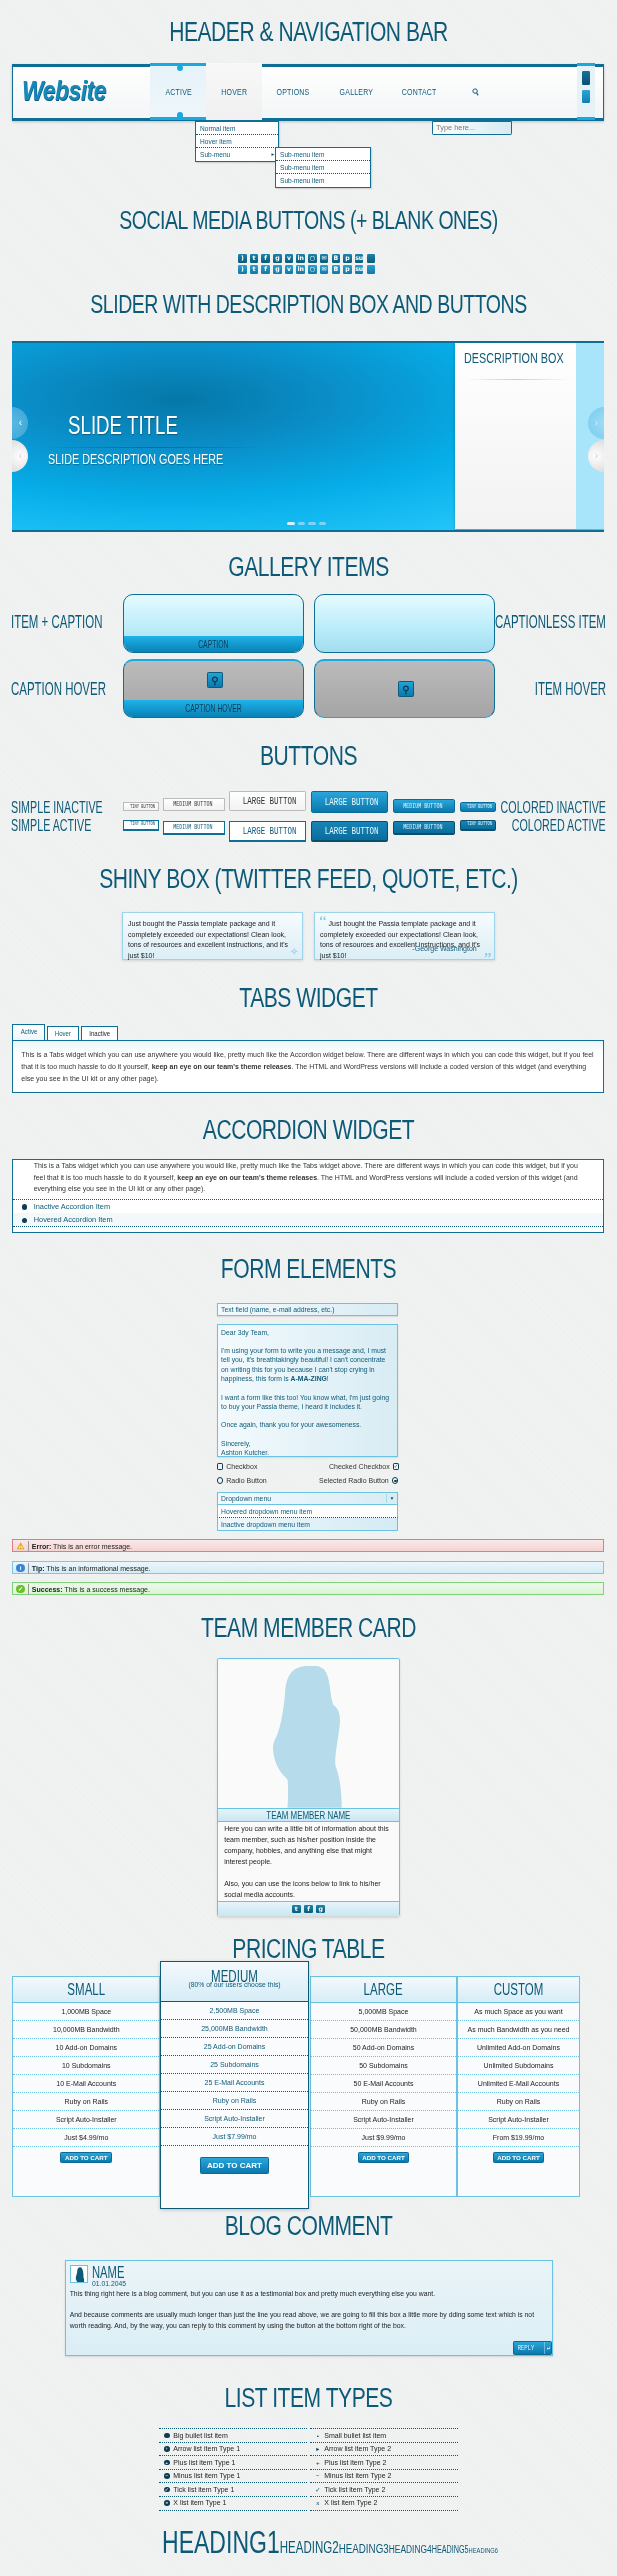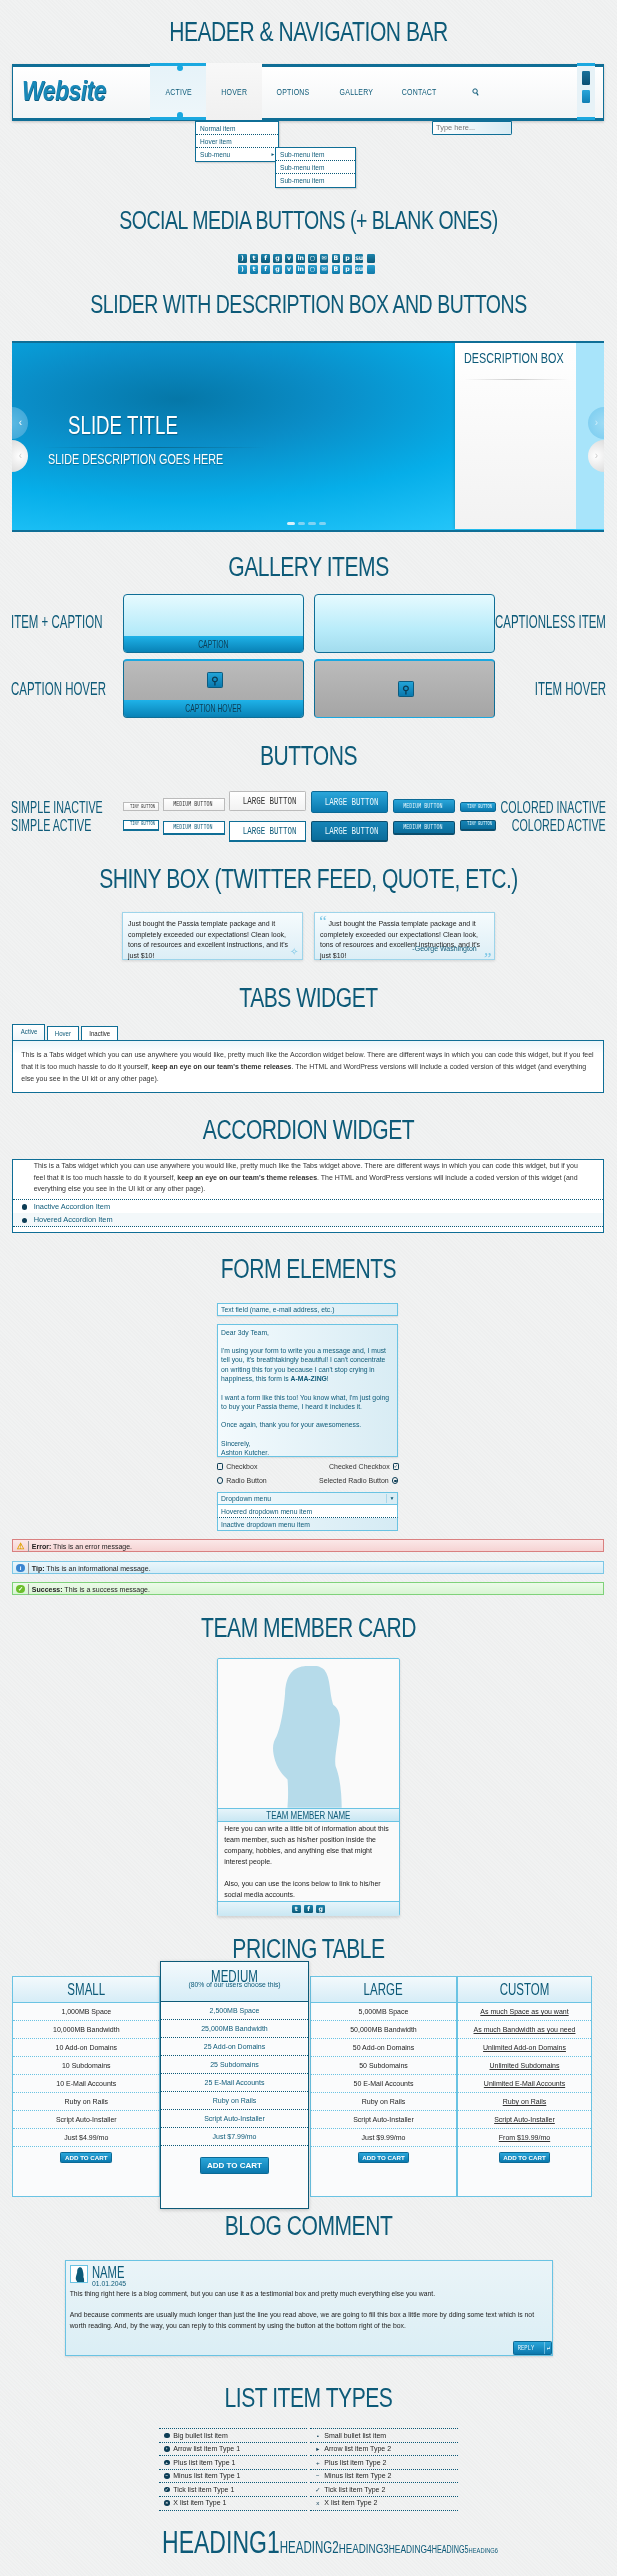--- a/index.html
+++ b/index.html
@@ -38,21 +38,21 @@
 .desc-text{position:absolute;left:8.6px;top:42px;width:109px;font-size:7.4px;line-height:10px;color:#222}
 .desc-text p{margin-bottom:10px}
 .slide-strip{position:absolute;left:564px;top:0;width:28px;height:186px;background:#a8e4fa}
 .arrow{position:absolute;width:16px;height:32px;background:radial-gradient(circle at 0 50%,#5ab9e3,#3aa4d6);color:#fff;font-size:10px;line-height:32px;text-align:center}
 .arrow.w{background:radial-gradient(circle,#fff,#ddd);color:#ccc}
 .dots{position:absolute;left:275px;top:179px;display:flex;gap:3.1px}
 .dots span{width:7.4px;height:3.1px;border-radius:1.9px;background:#7fd3f3}
 .dots span:first-child{background:#d6f1fb}
 
 .g-label{position:absolute;font-size:18.5px;color:#0d5a78;transform:scaleX(.62);white-space:nowrap}
-.g-item{position:absolute;width:181px;height:59px;border:0.6px solid #0f6e96;border-radius:4px;overflow:hidden}
+.g-item{position:absolute;width:181px;height:59px;border:0.6px solid #0f6e96;border-radius:10px;overflow:hidden}
 .g-light{background:linear-gradient(#e6fafe,#b9ecfa 60%,#a2dcee)}
 .g-gray{background:linear-gradient(#bbb,#a5a5a5);border-top:2.5px solid #1aa8e0}
 .g-cap{position:absolute;left:0;right:0;bottom:0;height:16px;background:linear-gradient(#1fb2e8,#0882b6);color:#0d3d55;text-align:center;font-size:10.5px;line-height:16px}
 .g-cap span{display:inline-block;transform:scaleX(.65)}
 .zoom-ico{position:absolute;width:16px;height:16px;background:linear-gradient(#22a4d8,#0a78ad);border:0.6px solid #0b5b7f;border-radius:1.2px;color:#0b3a52;font-size:10px;line-height:15px;text-align:center;font-weight:bold}
 
 .btn{position:absolute;text-align:left;font-family:Liberation Mono, monospace;white-space:nowrap;overflow:hidden}
 .btn span{display:inline-block;transform:scaleX(.68)}
 .btn.s{background:linear-gradient(#fff,#f2f2f2);border:0.6px solid #bbb;color:#333}
 .btn.sa{background:#fff;border:1.2px solid #0f6e96;border-bottom-width:2.5px;color:#0d5a78}
@@ -133,21 +133,21 @@
     <div class="nav-btn" style="top:5px;background:linear-gradient(#18709a,#0b5073)"></div>
     <div class="nav-btn" style="top:23.5px;background:linear-gradient(#2aa6da,#0f7fb4)"></div>
   </div>
 </div>
 
 <div class="dd" style="left:195px;top:121px;width:84px">
   <div style="height:13px;line-height:13px"><span>Normal item</span></div>
   <div style="height:13px;line-height:13px"><span>Hover item</span></div>
   <div style="height:13px;line-height:13px;position:relative"><span>Sub-menu</span><i style="position:absolute;right:3.7px;top:0;font-style:normal;font-size:5.6px">▸</i></div>
 </div>
-<div class="dd" style="left:275px;top:147px;width:81px">
+<div class="dd" style="left:275px;top:147px;width:96px">
   <div style="height:13px;line-height:13px"><span>Sub-menu item</span></div>
   <div style="height:13px;line-height:13px"><span>Sub-menu item</span></div>
   <div style="height:13px;line-height:13px"><span>Sub-menu item</span></div>
 </div>
 <input class="abs search-input" style="outline: none;" placeholder="Type here...">
 
 <div class="sec-title" style="top:206px;font-size:25px">SOCIAL MEDIA BUTTONS (+ BLANK ONES)</div>
 <div class="abs" style="left:238px;top:254px">
   <div class="social-row" id="sr1">
       <span class="sicon">)</span>
@@ -360,21 +360,21 @@
       <div class="price-row" style="height:18px">5,000MB Space</div>
       <div class="price-row" style="height:18px">50,000MB Bandwidth</div>
       <div class="price-row" style="height:18px">50 Add-on Domains</div>
       <div class="price-row" style="height:18px">50 Subdomains</div>
       <div class="price-row" style="height:18px">50 E-Mail Accounts</div>
       <div class="price-row" style="height:18px">Ruby on Rails</div>
       <div class="price-row" style="height:18px">Script Auto-Installer</div>
       <div class="price-row" style="height:18px">Just $9.99/mo</div>
       <div style="text-align:center;padding-top:3.7px"><span class="cart" style="">ADD TO CART</span></div>
     </div>
-    <div class="price-col" style="left: 457px; top: 1976px; width: 135px; height: 221px; text-decoration: underline;">
+    <div class="price-col" style="left: 457px; top: 1976px; width: 123px; height: 221px;">
       <div class="price-head" style="height:26px"><span class="t" style="">CUSTOM</span></div>
       <div class="price-row" style="height:18px">As much Space as you want</div>
       <div class="price-row" style="height:18px">As much Bandwidth as you need</div>
       <div class="price-row" style="height:18px">Unlimited Add-on Domains</div>
       <div class="price-row" style="height:18px">Unlimited Subdomains</div>
       <div class="price-row" style="height:18px">Unlimited E-Mail Accounts</div>
       <div class="price-row" style="height:18px">Ruby on Rails</div>
       <div class="price-row" style="height:18px">Script Auto-Installer</div>
       <div class="price-row" style="height:18px">From $19.99/mo</div>
       <div style="text-align:center;padding-top:3.7px"><span class="cart" style="">ADD TO CART</span></div>

